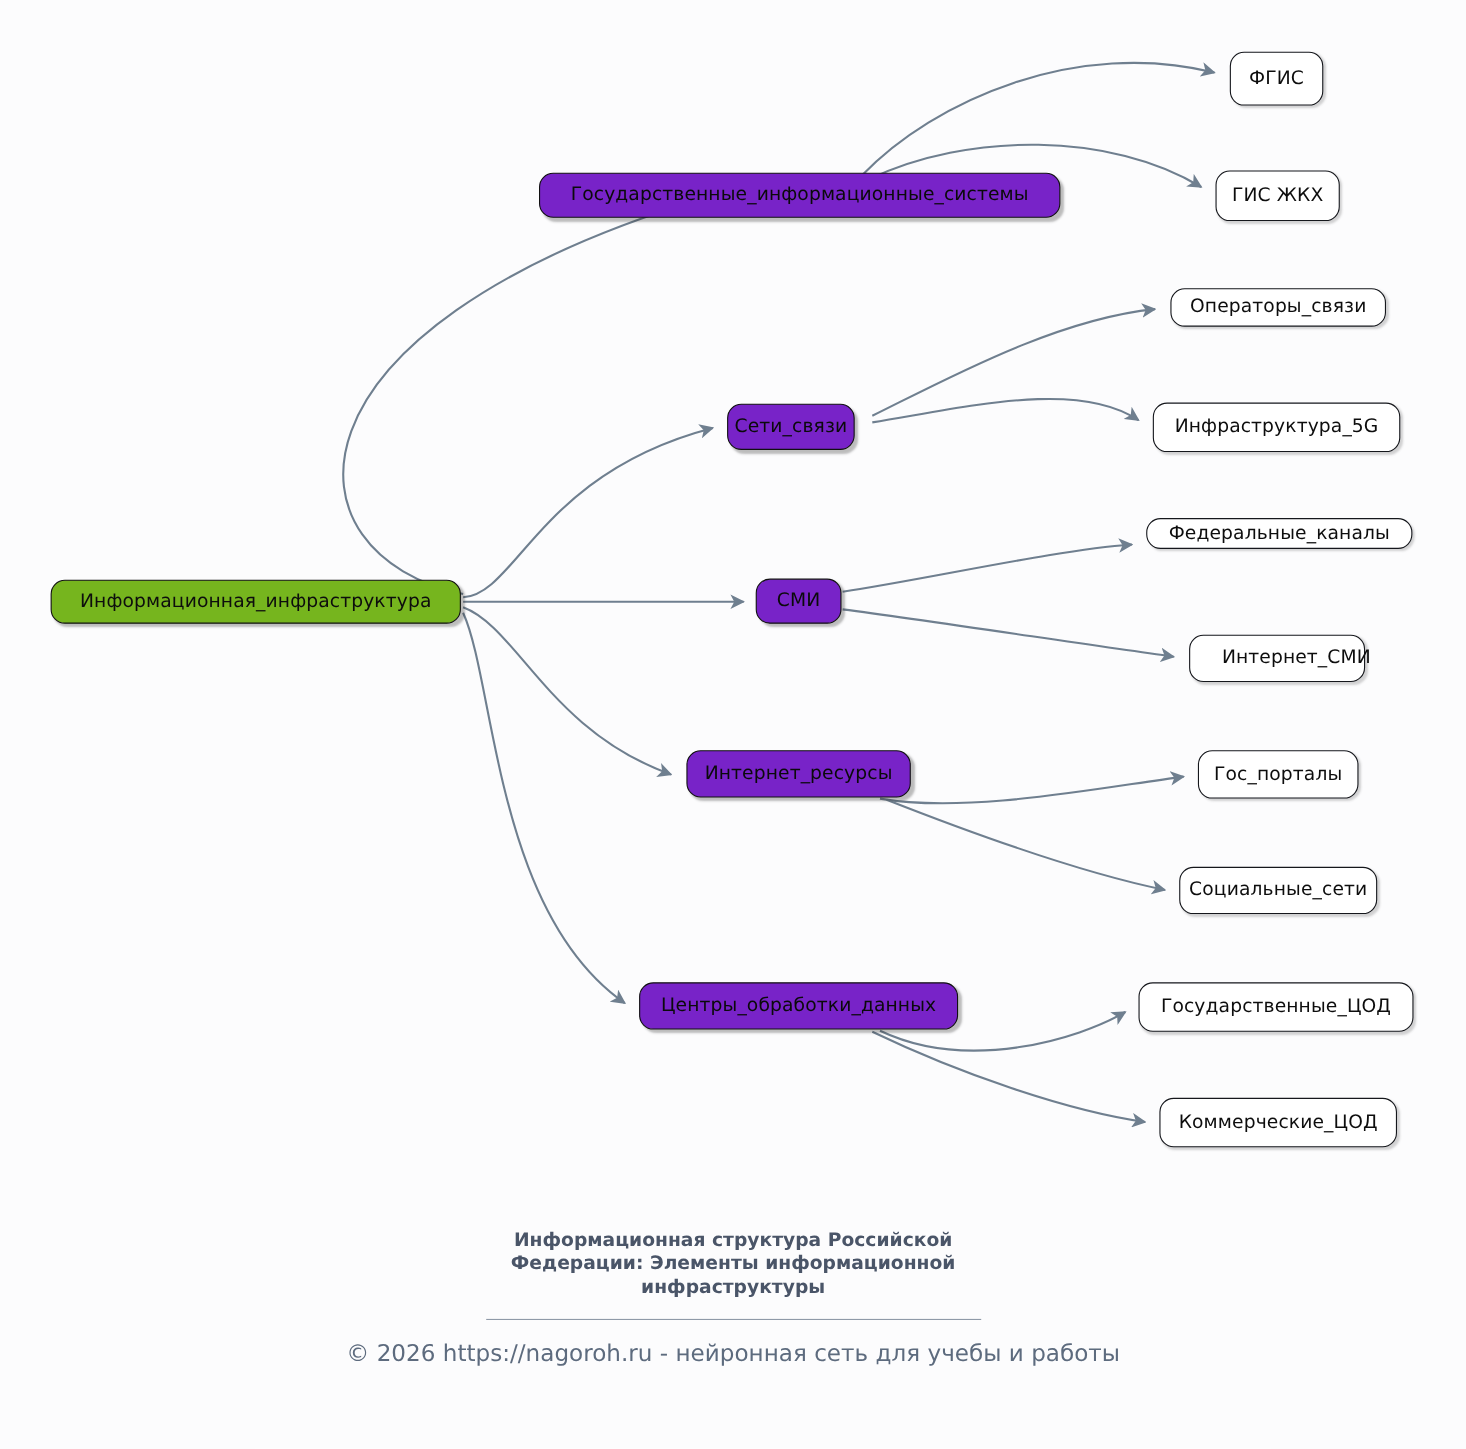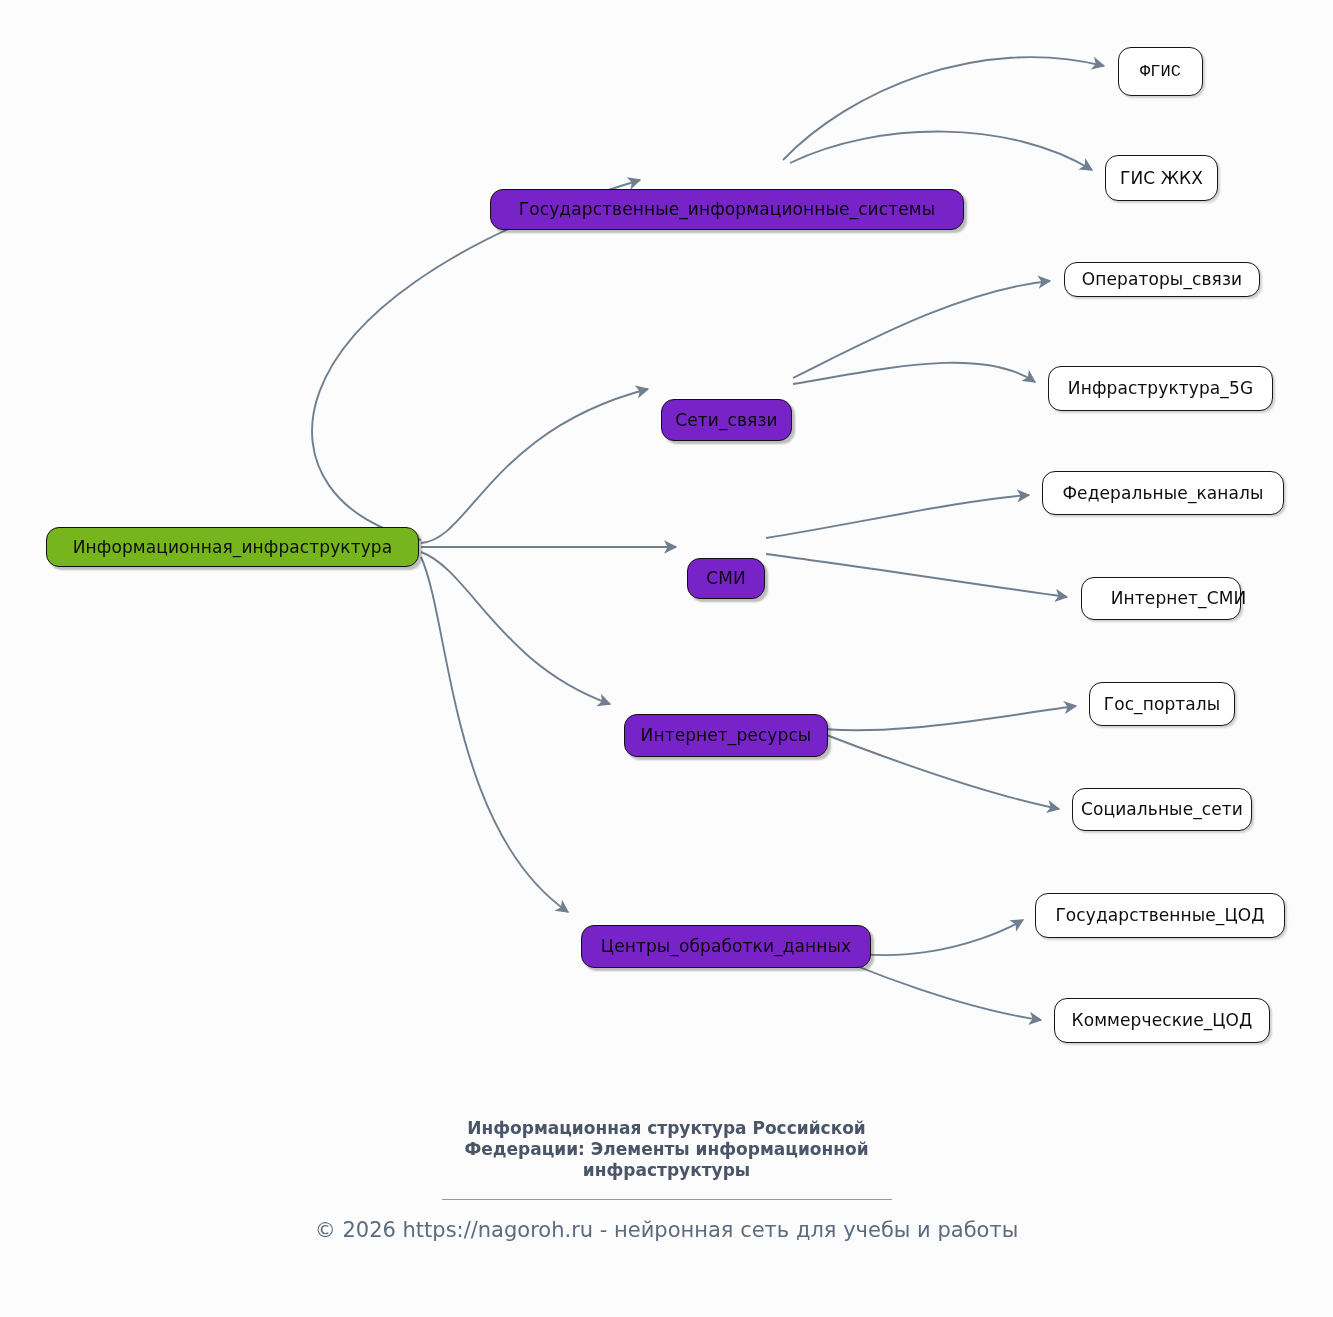--- a/index.html
+++ b/index.html
@@ -48,21 +48,20 @@
     background: #76b51e;
     border: 1.6px solid #111111;
     color: #0d0d0d;
     box-shadow: 3px 3px 2px rgba(40,40,40,0.30);
   }
   .node-branch {
     background: #7823c8;
     border: 1.6px solid #101010;
     color: #0a0a0a;
     box-shadow: 3px 3px 2px rgba(40,40,40,0.30);
-    margin-top: 32px;
   }
   .node-leaf {
     background: #ffffff;
     border: 1.5px solid #15171c;
     color: #0d0d0d;
     box-shadow: 2px 2px 2px rgba(60,60,60,0.22);
   }
   #footer-block {
     position: absolute;
     left: 0;
@@ -122,39 +121,39 @@
       </g>
   </svg>
 
   <div id="nodes-layer">
       <div class="node node-root" style="left: 46px; top: 527px; width: 373px; height: 40px;">
         <span>Информационная_инфраструктура</span>
       </div>
       <div class="node node-branch" style="left: 490px; top: 157px; width: 474px; height: 41px;">
         <span>Государственные_информационные_системы</span>
       </div>
-      <div class="node node-leaf" style="left: 1118px; top: 47px; width: 85px; height: 49px; font-family: Liberation Mono, monospace;">
+      <div class="node node-leaf" style="left: 1118px; top: 47px; width: 85px; height: 49px;">
         <span>ФГИС</span>
       </div>
       <div class="node node-leaf" style="left: 1105px; top: 155px; width: 113px; height: 46px;">
         <span>ГИС ЖКХ</span>
       </div>
-      <div class="node node-branch" style="left: 661px; top: 367px; width: 131px; height: 42px;">
+      <div class="node node-branch" style="left: 661px; top: 367px; width: 116px; height: 42px;">
         <span>Сети_связи</span>
       </div>
       <div class="node node-leaf" style="left: 1064px; top: 262px; width: 196px; height: 35px; text-align: right;">
         <span>Операторы_связи</span>
       </div>
       <div class="node node-leaf" style="left: 1048px; top: 366px; width: 225px; height: 45px;">
         <span>Инфраструктура_5G</span>
       </div>
       <div class="node node-branch" style="left: 687px; top: 526px; width: 78px; height: 41px;">
         <span>СМИ</span>
       </div>
-      <div class="node node-leaf" style="left: 1042px; top: 471px; width: 242px; height: 44px;">
+      <div class="node node-leaf" style="left: 1042px; top: 471px; width: 242px; height: 28px;">
         <span>Федеральные_каналы</span>
       </div>
       <div class="node node-leaf" style="left: 1081px; top: 577px; width: 160px; height: 43px; padding-left: 35px;">
         <span>Интернет_СМИ</span>
       </div>
       <div class="node node-branch" style="left: 624px; top: 682px; width: 204px; height: 43px;">
         <span>Интернет_ресурсы</span>
       </div>
       <div class="node node-leaf" style="left: 1089px; top: 682px; width: 146px; height: 44px;">
         <span>Гос_порталы</span>

